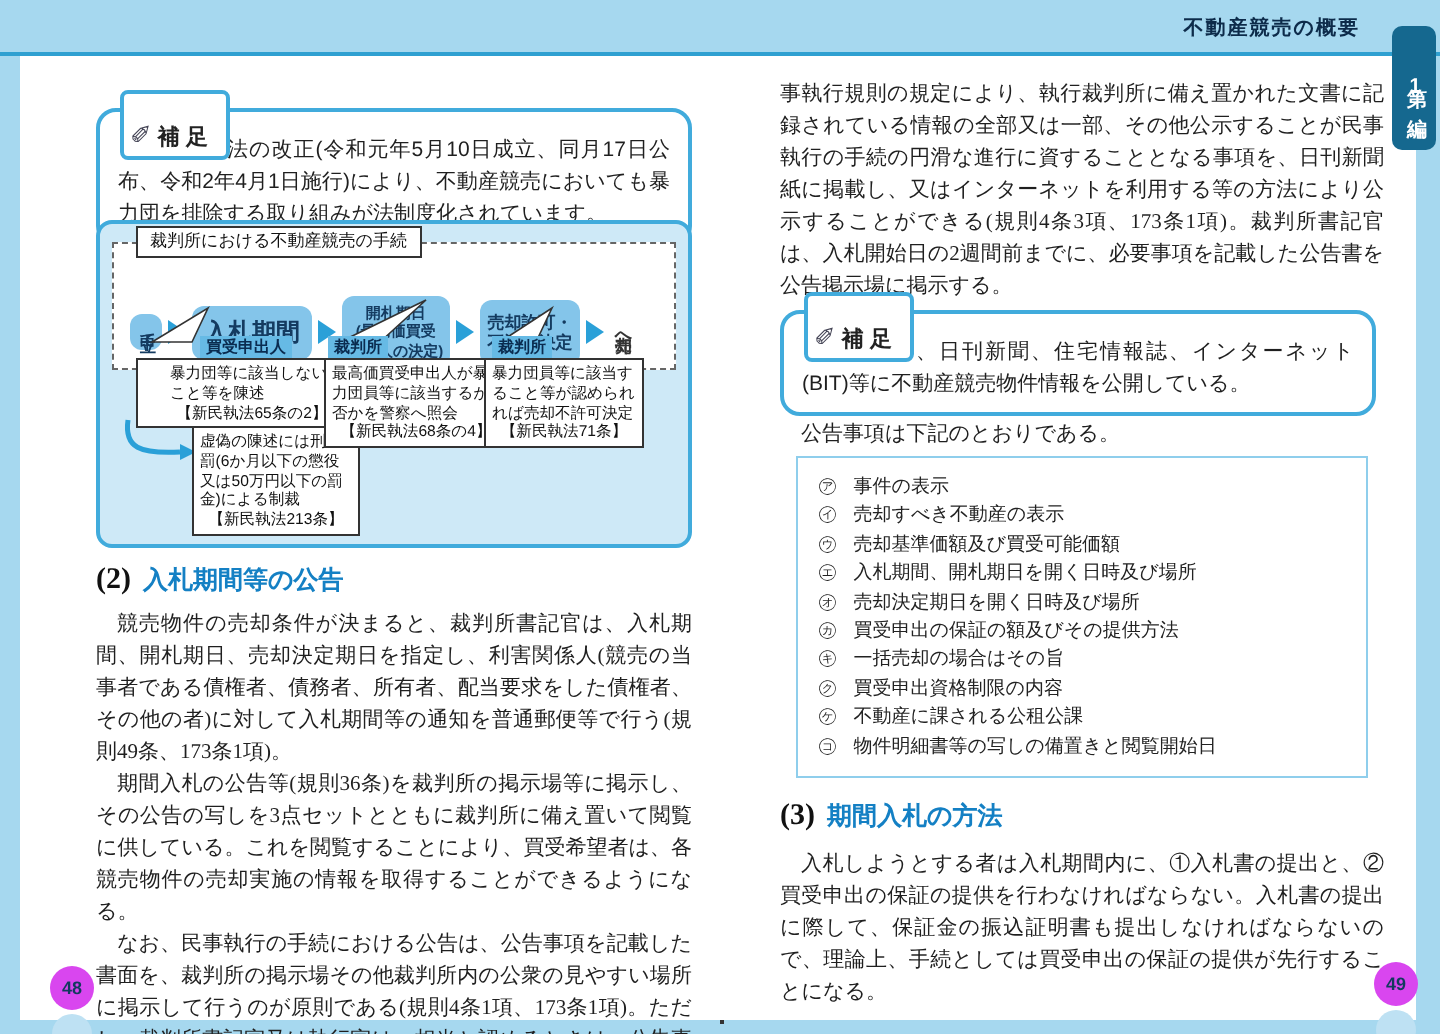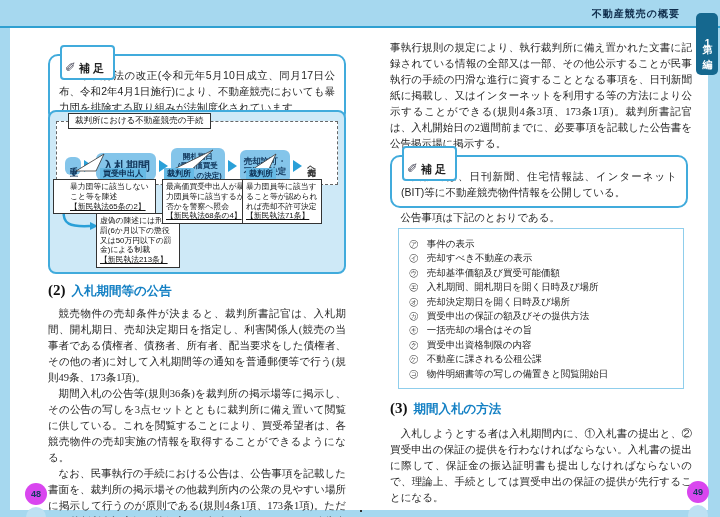--- a/index.html
+++ b/index.html
@@ -73,21 +73,21 @@
     font-size:8.5px;font-weight:bold;color:#333;line-height:10px;margin-left:2px;
   }
   .co-label{
     position:absolute;background:#66bae5;color:#0a2c50;font-size:8px;font-weight:bold;
     padding:0 3px;line-height:11px;white-space:nowrap;z-index:2;
   }
   .co-box{
     position:absolute;background:#fff;border:1px solid #333;color:#111;
     font-size:7.8px;line-height:9.8px;padding:2px 3px;text-align:left;z-index:2;
   }
-  .co-ref{display:block;text-align:left;text-decoration:underline;}
+  .co-ref{display:block;text-align:center;}
   .flow-svg{position:absolute;left:0;top:0;width:298px;height:164px;pointer-events:none;}
 
   
   .section-head{display:flex;align-items:baseline;gap:6px;}
   .sec-num{font-family:"Liberation Serif","DejaVu Serif",serif;font-size:15px;font-weight:bold;color:#111;}
   .sec-title{font-size:12.5px;font-weight:bold;color:#1480c4;text-align:center;}
   .bodytext{
     font-family:"Liberation Serif","DejaVu Serif",serif;
     font-size:10.5px;line-height:16px;color:#1f1f1f;text-align:justify;margin:0 0 0 0;
   }
@@ -156,21 +156,21 @@
 
   <svg class="flow-svg" viewBox="0 0 298 164">
     <polygon points="26,59 46,59 54,42" fill="#ffffff" stroke="#333" stroke-width="0.8"></polygon>
     <polygon points="120,59 140,59 163,38" fill="#ffffff" stroke="#333" stroke-width="0.8"></polygon>
     <polygon points="200,59 218,59 226,42" fill="#ffffff" stroke="#333" stroke-width="0.8"></polygon>
     <path d="M 14,98 C 12,112 20,115 40,114" fill="none" stroke="#2aa0d8" stroke-width="2.5"></path>
     <polygon points="40,110 40,118 48,114" fill="#2aa0d8"></polygon>
   </svg>
 
   <div class="co-label" style="left:21px;top:56px;margin-left:29px;">買受申出人</div>
-  <div class="co-box" style="left:3px;top:67px;width:82px;padding-left:16px;">
+  <div class="co-box" style="left:18px;top:67px;width:82px;padding-left:16px;">
     <span>暴力団等に該当しないこと等を陳述</span>
     <span class="co-ref">【新民執法65条の2】</span>
   </div>
 
   <div class="co-box" style="left:46px;top:101px;width:76px;">
     <span>虚偽の陳述には刑事罰(6か月以下の懲役又は50万円以下の罰金)による制裁</span>
     <span class="co-ref">【新民執法213条】</span>
   </div>
 
   <div class="co-label" style="left:114px;top:56px;">裁判所</div>

